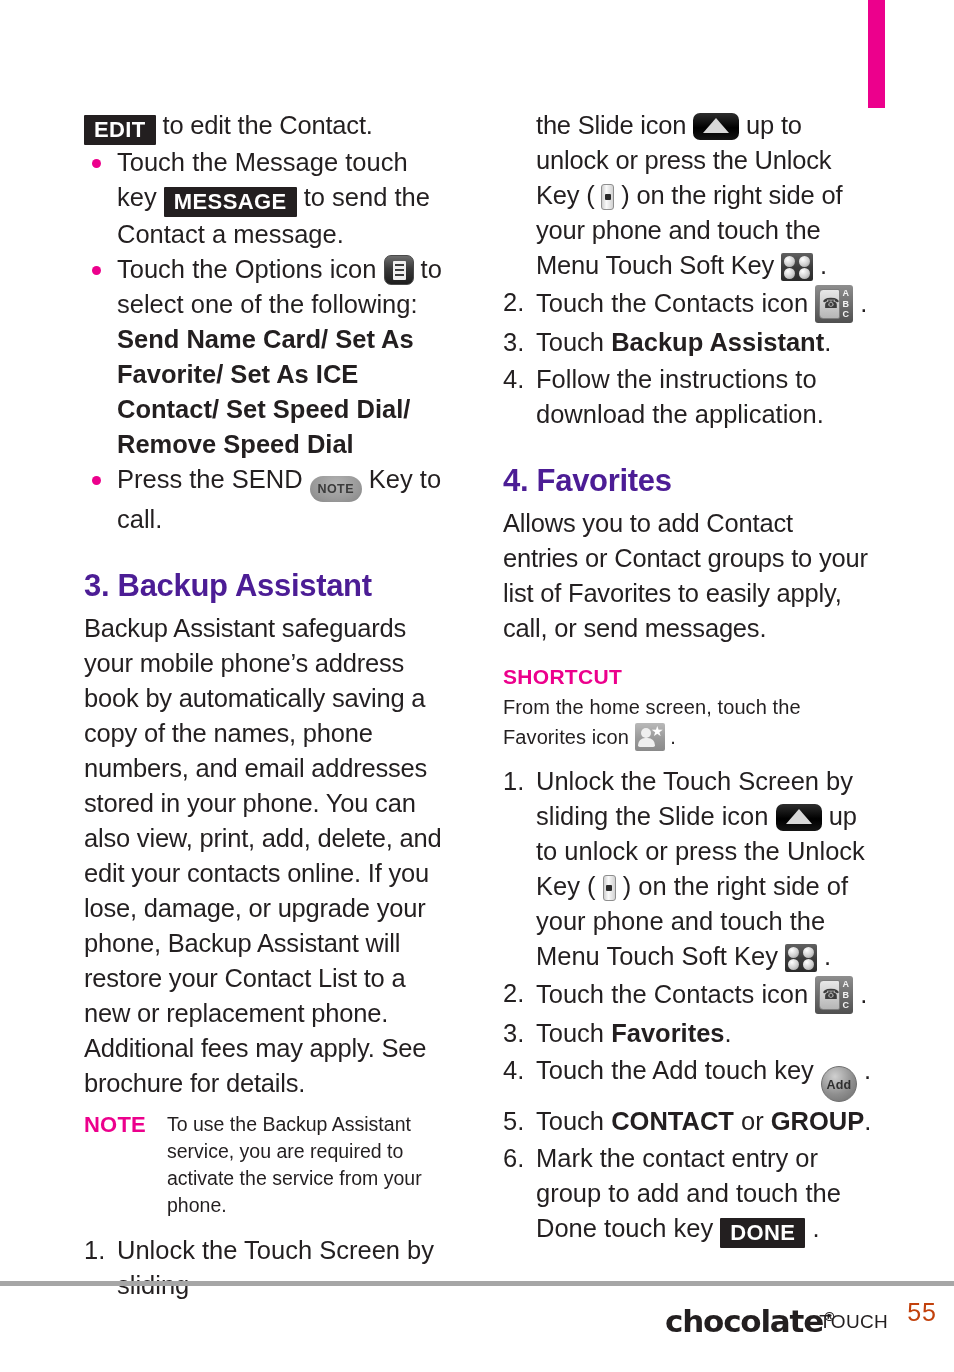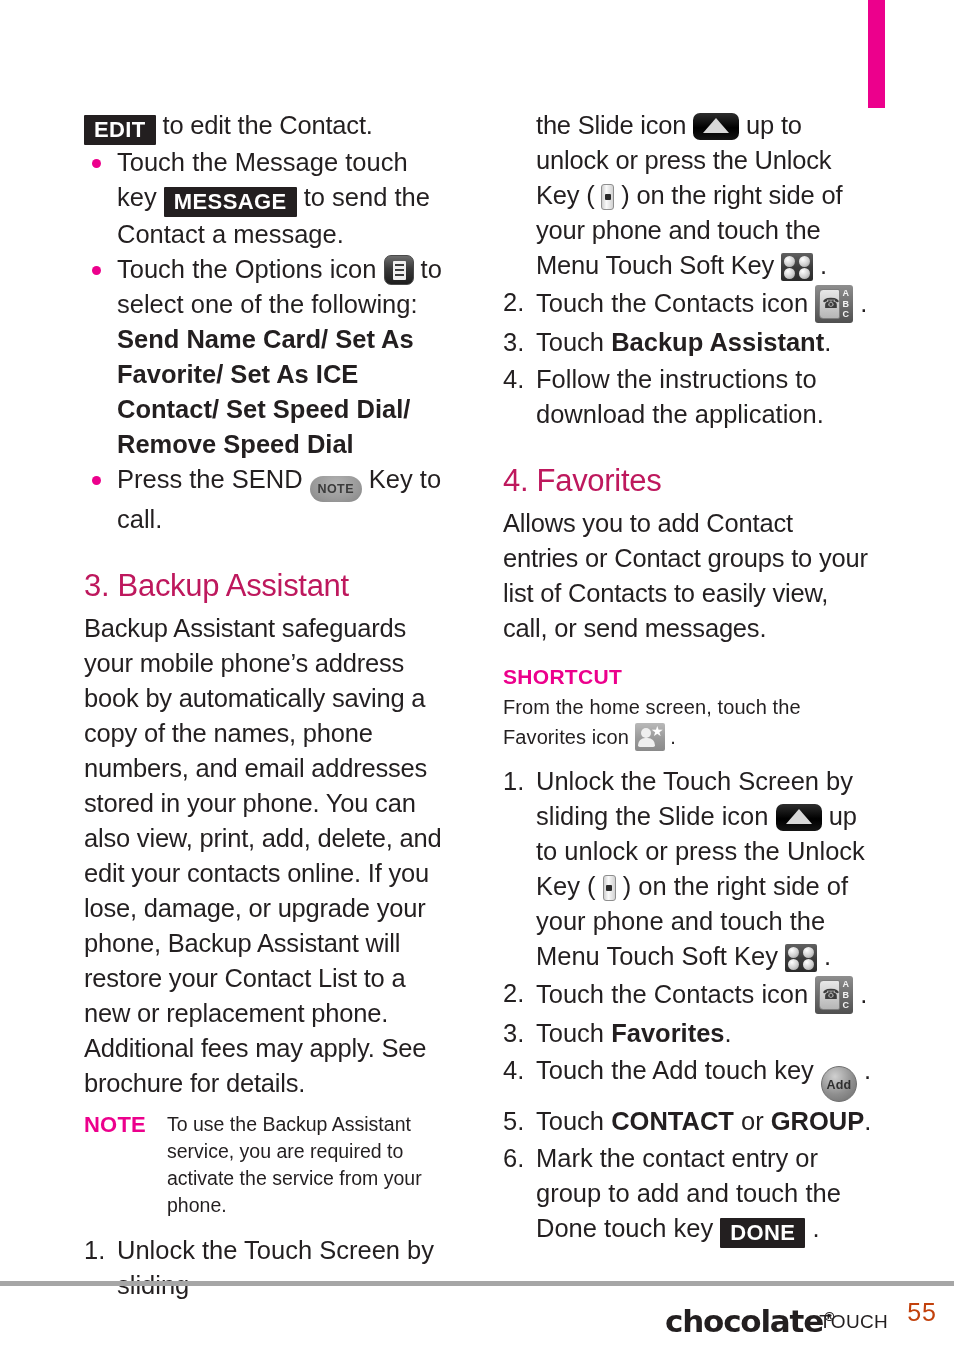--- a/index.html
+++ b/index.html
@@ -66,23 +66,23 @@
     text-align: left;
     font-size: 25.5px;
     line-height: 35px;
   }
   .tight { line-height: 33px; }
 
   b, .bold { font-weight: bold; }
 
   
   h2.section {
-    color: #be185d;
+    color: #4c1d95;
     font-size: 31px;
-    font-weight: normal;
+    font-weight: bold;
     line-height: 38px;
     letter-spacing: -0.3px;
     margin-bottom: 6px;
   }
   .shortcut-label {
     color: #ec008c;
     font-weight: bold;
     font-size: 21px;
     letter-spacing: 0.3px;
     line-height: 30px;
@@ -385,21 +385,21 @@
 
         <li>
           <span class="num">4.</span>
           <span>Follow the instructions to download the application.</span>
         </li>
 
       </ol>
 
       <h2 class="section" style="margin-top:30px;">4. Favorites</h2>
 
-      <div class="para">Allows you to add Contact entries or Contact groups to your list of Contacts to easily view, call, or send messages.</div>
+      <div class="para">Allows you to add Contact entries or Contact groups to your list of Favorites to easily apply, call, or send messages.</div>
 
       <div class="shortcut-label" style="margin-top:16px;">SHORTCUT</div>
 
       <div class="shortcut-body">
         <span>From the home screen, touch the Favorites icon </span><span class="ic ic-fav"><span class="head"></span><span class="body"></span><span class="star">★</span></span><span> .</span>
       </div>
 
       <ol class="steps" style="margin-top:12px;">
 
         <li class="tight">

